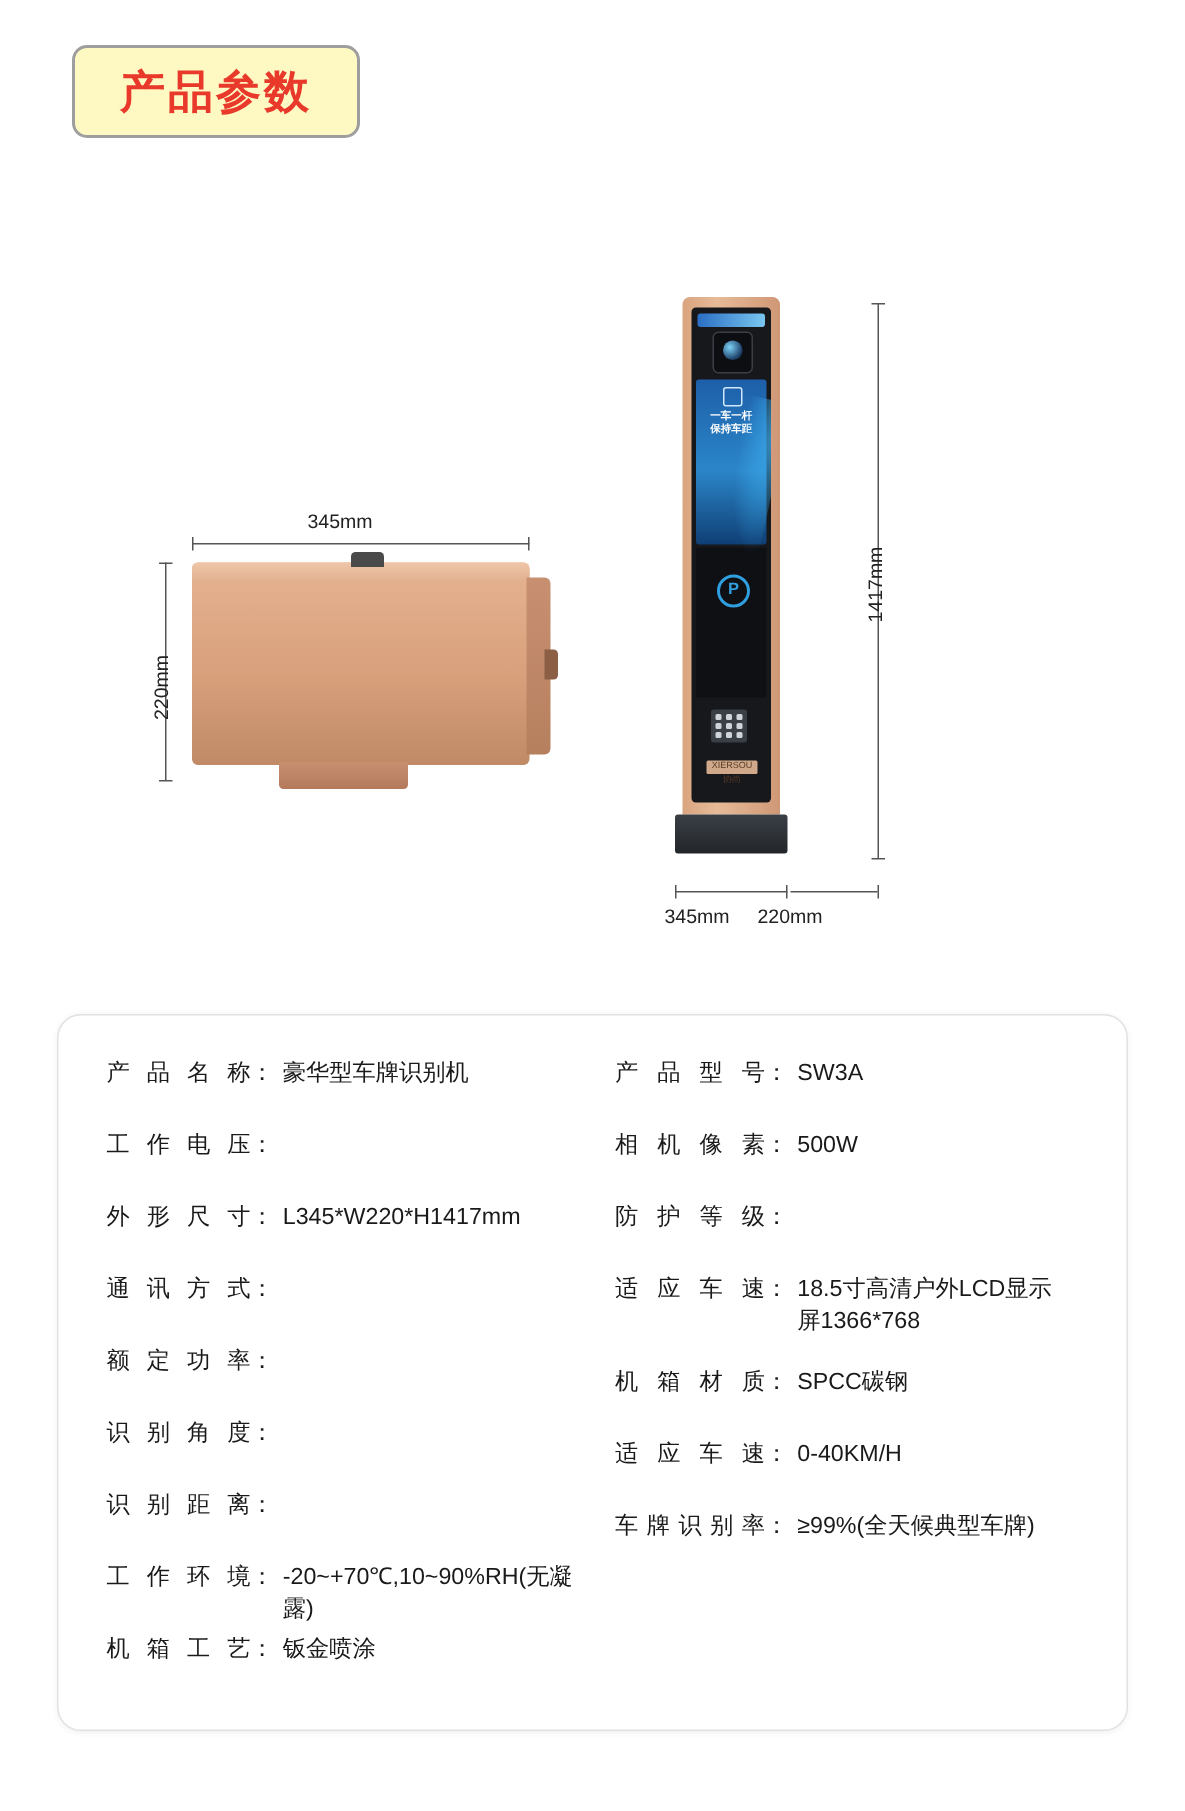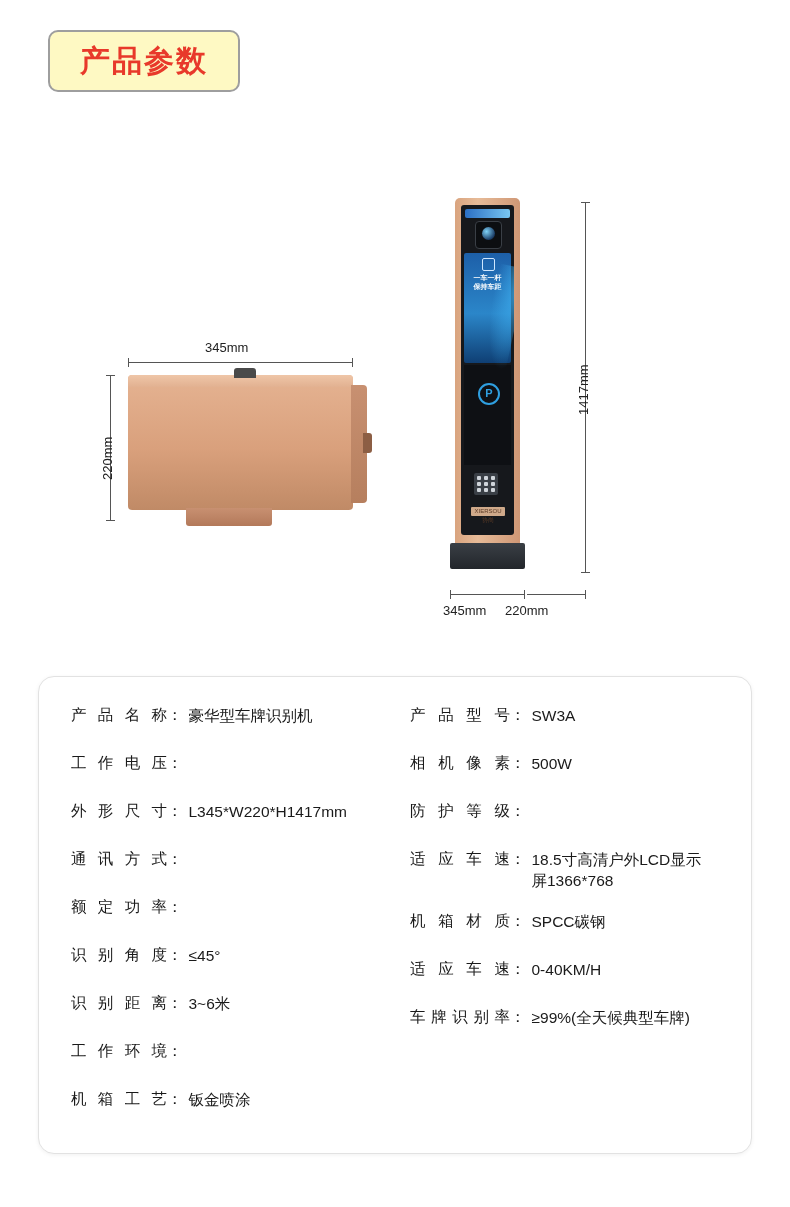--- a/index.html
+++ b/index.html
@@ -418,30 +418,29 @@
         <span class="spec-label">通讯方式</span>
         <span class="spec-colon">：</span>
       </div>
       <div class="spec-row">
         <span class="spec-label">额定功率</span>
         <span class="spec-colon">：</span>
       </div>
       <div class="spec-row">
         <span class="spec-label">识别角度</span>
         <span class="spec-colon">：</span>
-        <span class="spec-value">≤45°</span>
       </div>
       <div class="spec-row">
         <span class="spec-label">识别距离</span>
         <span class="spec-colon">：</span>
-        <span class="spec-value">3~6米</span>
       </div>
       <div class="spec-row">
         <span class="spec-label">工作环境</span>
         <span class="spec-colon">：</span>
+        <span class="spec-value">-20~+70℃,10~90%RH(无凝露)</span>
       </div>
       <div class="spec-row">
         <span class="spec-label">机箱工艺</span>
         <span class="spec-colon">：</span>
         <span class="spec-value">钣金喷涂</span>
       </div>
     </div>
 
     <div class="spec-col right">
       <div class="spec-row">

